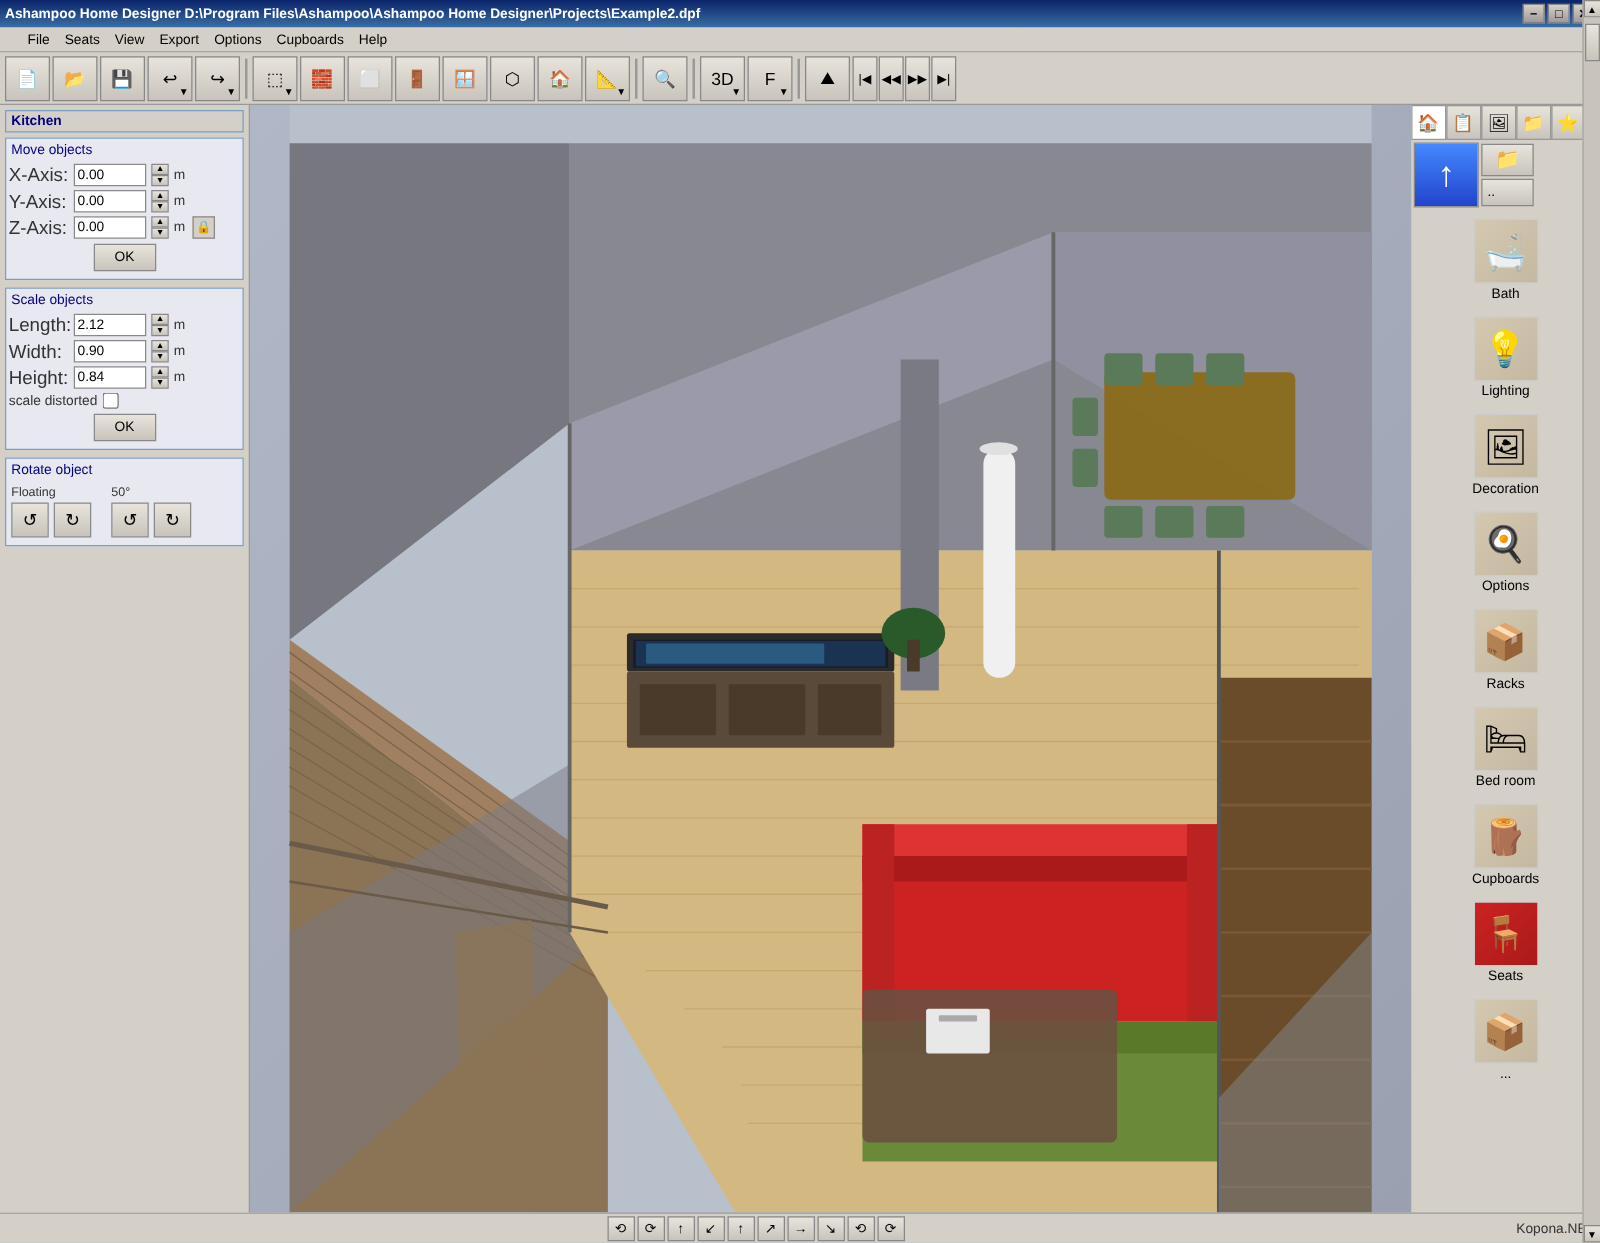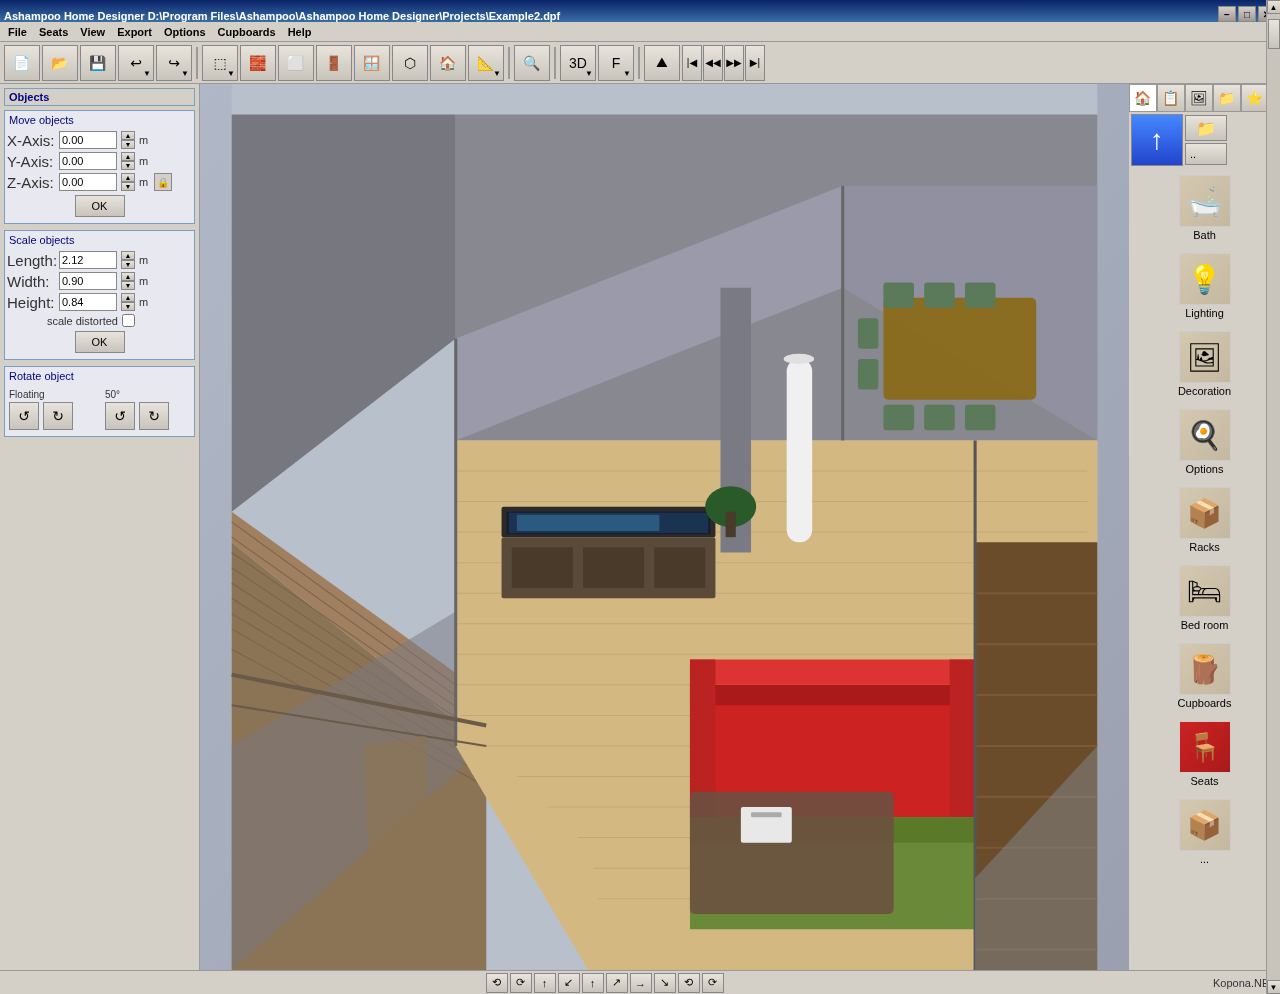--- a/index.html
+++ b/index.html
@@ -4,21 +4,21 @@
   <style>
     * { box-sizing: border-box; margin: 0; padding: 0; }
     body { font-family: 'Segoe UI', Tahoma, Geneva, Verdana, sans-serif; font-size: 11px; background: #d4d0c8; overflow: hidden; width: 1280px; height: 994px; }
 
     
     .title-bar {
       background: linear-gradient(to bottom, #0a246a, #3a6ea5);
       color: white;
       height: 22px;
       display: flex;
-      align-items: flex-end;
+      align-items: center;
       justify-content: space-between;
       padding: 0 4px;
       font-size: 11px;
       font-weight: bold;
     }
     .title-bar-controls { display: flex; gap: 2px; }
     .title-bar-btn {
       width: 18px; height: 16px;
       background: linear-gradient(to bottom, #d4d0c8, #a09898);
       border: 1px solid #888;
@@ -27,24 +27,23 @@
       display: flex; align-items: center; justify-content: center;
       cursor: pointer;
     }
 
     
     .menu-bar {
       background: #d4d0c8;
       height: 20px;
       display: flex;
       align-items: center;
-      padding: 0 2px;
+      padding: 0 16px;
       border-bottom: 1px solid #999;
       font-size: 11px;
-      font-weight: bold;
     }
     .menu-item {
       padding: 1px 6px;
       cursor: pointer;
       color: #000;
     }
 
     
     .toolbar {
       background: #d4d0c8;
@@ -133,21 +132,20 @@
       background: linear-gradient(to bottom, #e8e4dc, #c8c4bc);
       border: 1px solid #888;
       font-size: 11px;
       cursor: pointer;
     }
     .checkbox-row {
       display: flex;
       align-items: center;
       gap: 4px;
       margin-bottom: 3px;
-      margin-left: 40px;
     }
     .checkbox-label { font-size: 11px; color: #333; }
     input[type=checkbox] { width: 13px; height: 13px; }
     .rotate-row { display: flex; gap: 4px; margin-bottom: 2px; }
     .rotate-sub-label { font-size: 10px; color: #333; margin-bottom: 2px; }
     .rotate-btn {
       width: 30px; height: 28px;
       background: linear-gradient(to bottom, #e8e4dc, #c8c4bc);
       border: 1px solid #888;
       cursor: pointer;
@@ -369,21 +367,21 @@
     <div class="toolbar-btn" style="width:20px;font-size:10px;">|◀</div>
     <div class="toolbar-btn" style="width:20px;font-size:10px;">◀◀</div>
     <div class="toolbar-btn" style="width:20px;font-size:10px;">▶▶</div>
     <div class="toolbar-btn" style="width:20px;font-size:10px;">▶|</div>
   </div>
 </div>
 
 <div class="main-layout">
 
   <div class="left-panel">
-    <div class="objects-header">Objects</div>
+    <div class="objects-header">Kitchen</div>
 
     <div class="panel-group">
       <div class="panel-group-title">Move objects</div>
       <div class="field-row">
         <span class="field-label">X-Axis:</span>
         <input type="text" class="field-input" value="0.00" style="">
         <div class="spinner-group">
           <div class="spinner-btn">▲</div>
           <div class="spinner-btn">▼</div>
         </div>
@@ -442,21 +440,21 @@
       </div>
       <div class="checkbox-row">
         <span class="checkbox-label">scale distorted</span>
         <input type="checkbox" style="">
       </div>
       <button class="ok-btn">OK</button>
     </div>
 
     <div class="panel-group">
       <div class="panel-group-title">Rotate object</div>
-      <div style="display:flex;gap:32px;padding:2px;align-items:center;">
+      <div style="display:flex;gap:16px;padding:2px;align-items:center;">
         <div>
           <div class="rotate-sub-label">Floating</div>
           <div class="rotate-row">
             <div class="rotate-btn">↺</div>
             <div class="rotate-btn">↻</div>
           </div>
         </div>
         <div>
           <div class="rotate-sub-label">50°</div>
           <div class="rotate-row">

